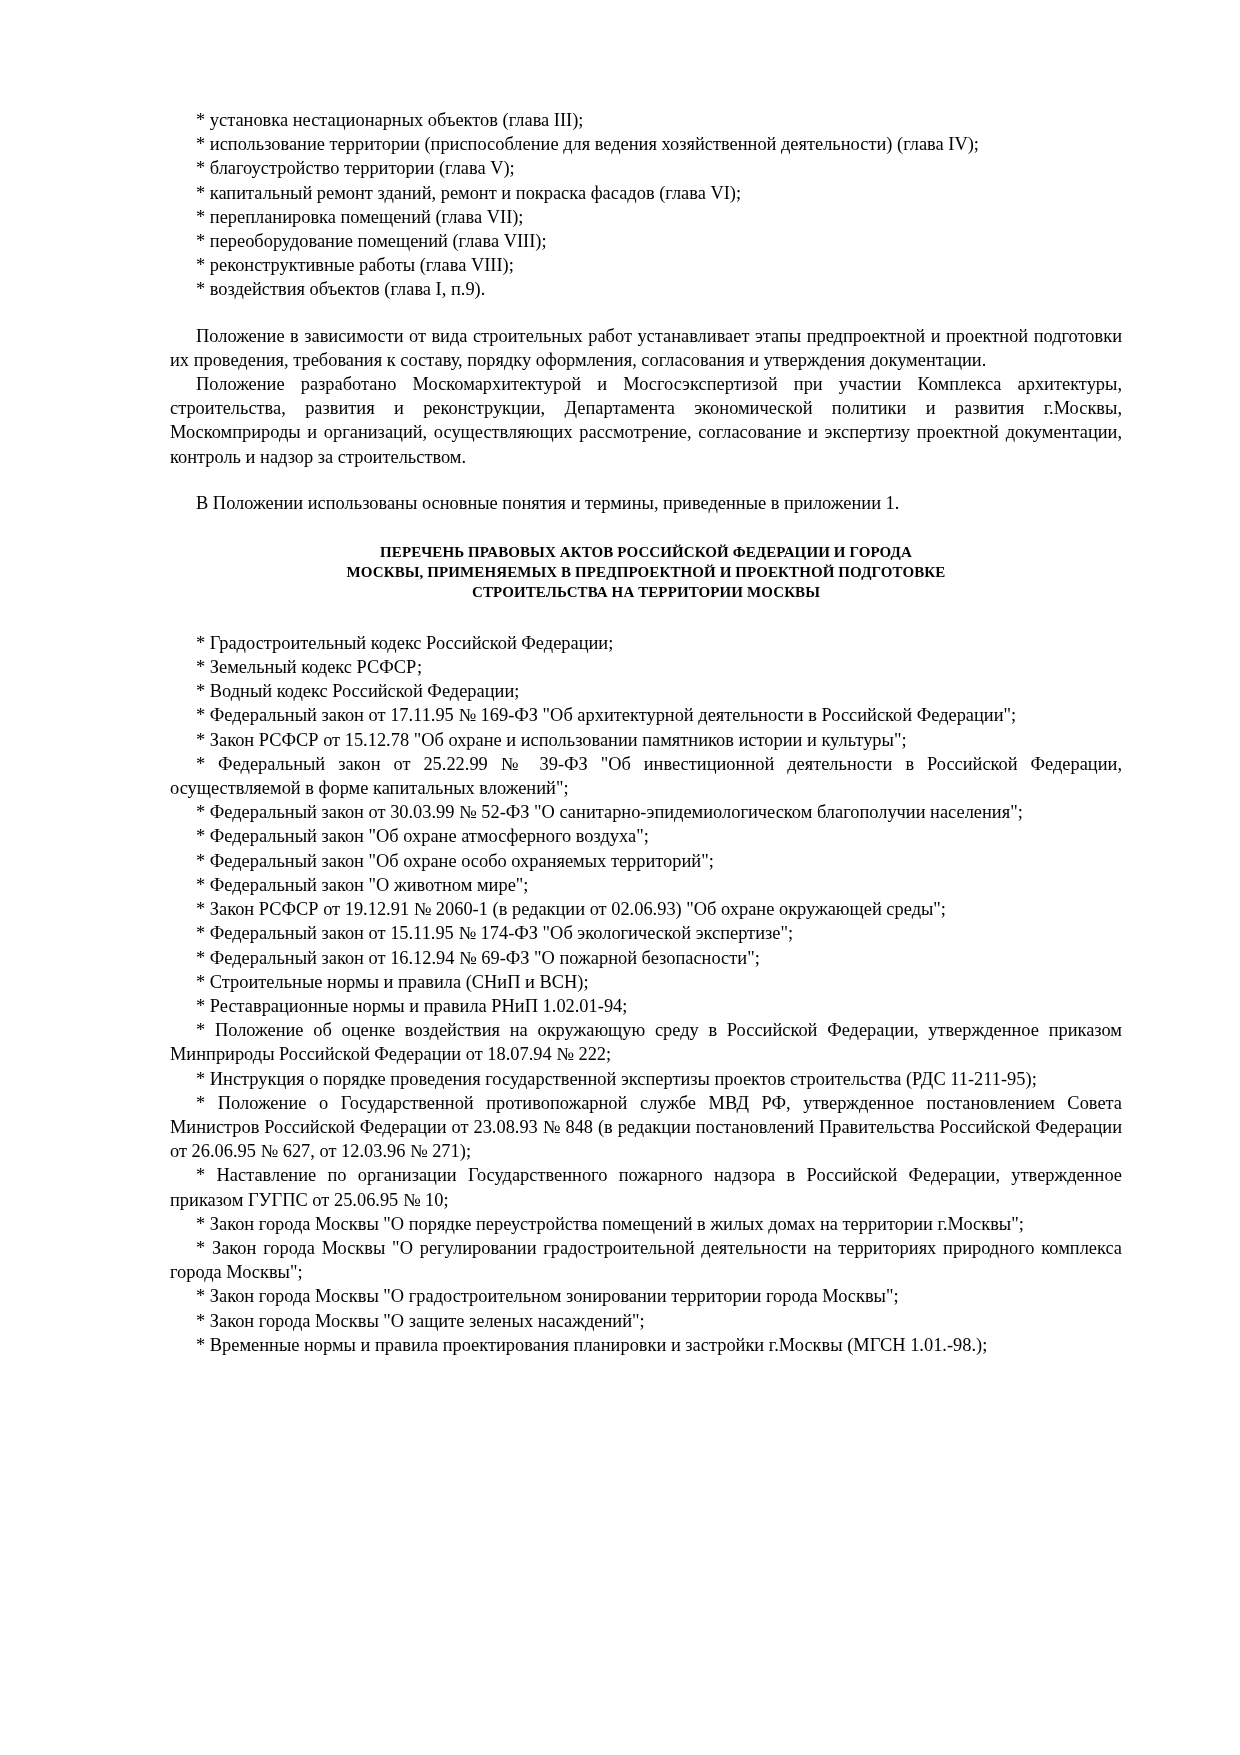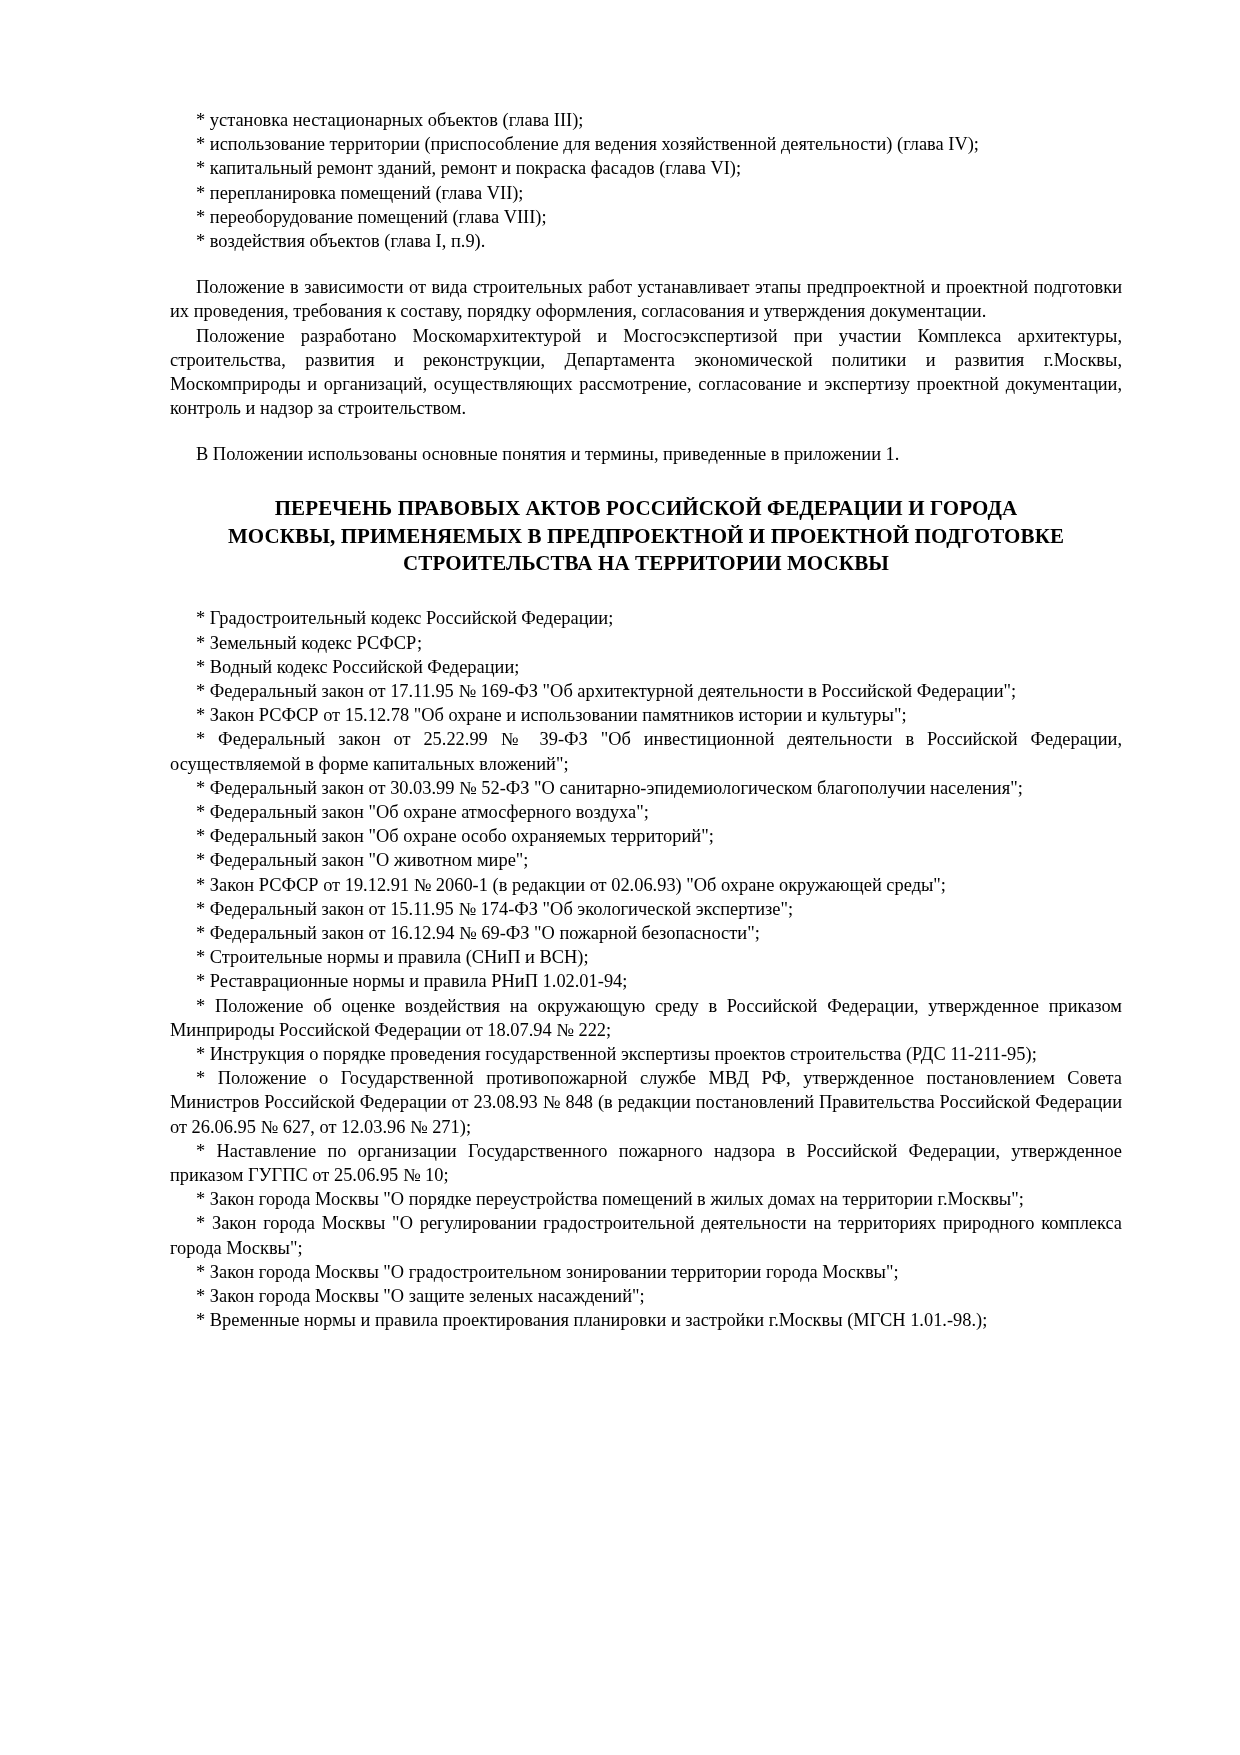--- a/index.html
+++ b/index.html
@@ -35,38 +35,40 @@
     margin: 0;
     text-indent: 26px;
     text-align: justify;
   }
   .gap-md { height: 22px; }
   .gap-lg { height: 28px; }
   .heading {
     margin: 0;
     font-weight: bold;
     text-align: center;
-    font-size: 21px;
+    font-size: 15px;
     line-height: 1.33;
     letter-spacing: 0.1px;
   }
   .heading-block { padding: 0 6px; }
 </style>
 </head>
 <body>
 
 <div class="page">
   <div class="doc">
 
     <div>
       <p class="bullet">* установка нестационарных объектов (глава III);</p>
       <p class="bullet">* использование территории (приспособление для ведения хозяйственной деятельности) (глава IV);</p>
+      <p class="bullet">* благоустройство территории (глава V);</p>
       <p class="bullet">* капитальный ремонт зданий, ремонт и покраска фасадов (глава VI);</p>
       <p class="bullet">* перепланировка помещений (глава VII);</p>
       <p class="bullet">* переоборудование помещений (глава VIII);</p>
+      <p class="bullet">* реконструктивные работы (глава VIII);</p>
       <p class="bullet">* воздействия объектов (глава I, п.9).</p>
     </div>
 
     <div class="gap-md"></div>
 
     <p class="para">Положение в зависимости от вида строительных работ устанавливает этапы предпроектной и проектной подготовки их проведения, требования к составу, порядку оформления, согласования и утверждения документации.</p>
     <p class="para">Положение разработано Москомархитектурой и Мосгосэкспертизой при участии Комплекса архитектуры, строительства, развития и реконструкции, Департамента экономической политики и развития г.Москвы, Москомприроды и организаций, осуществляющих рассмотрение, согласование и экспертизу проектной документации, контроль и надзор за строительством.</p>
 
     <div class="gap-md"></div>
 

